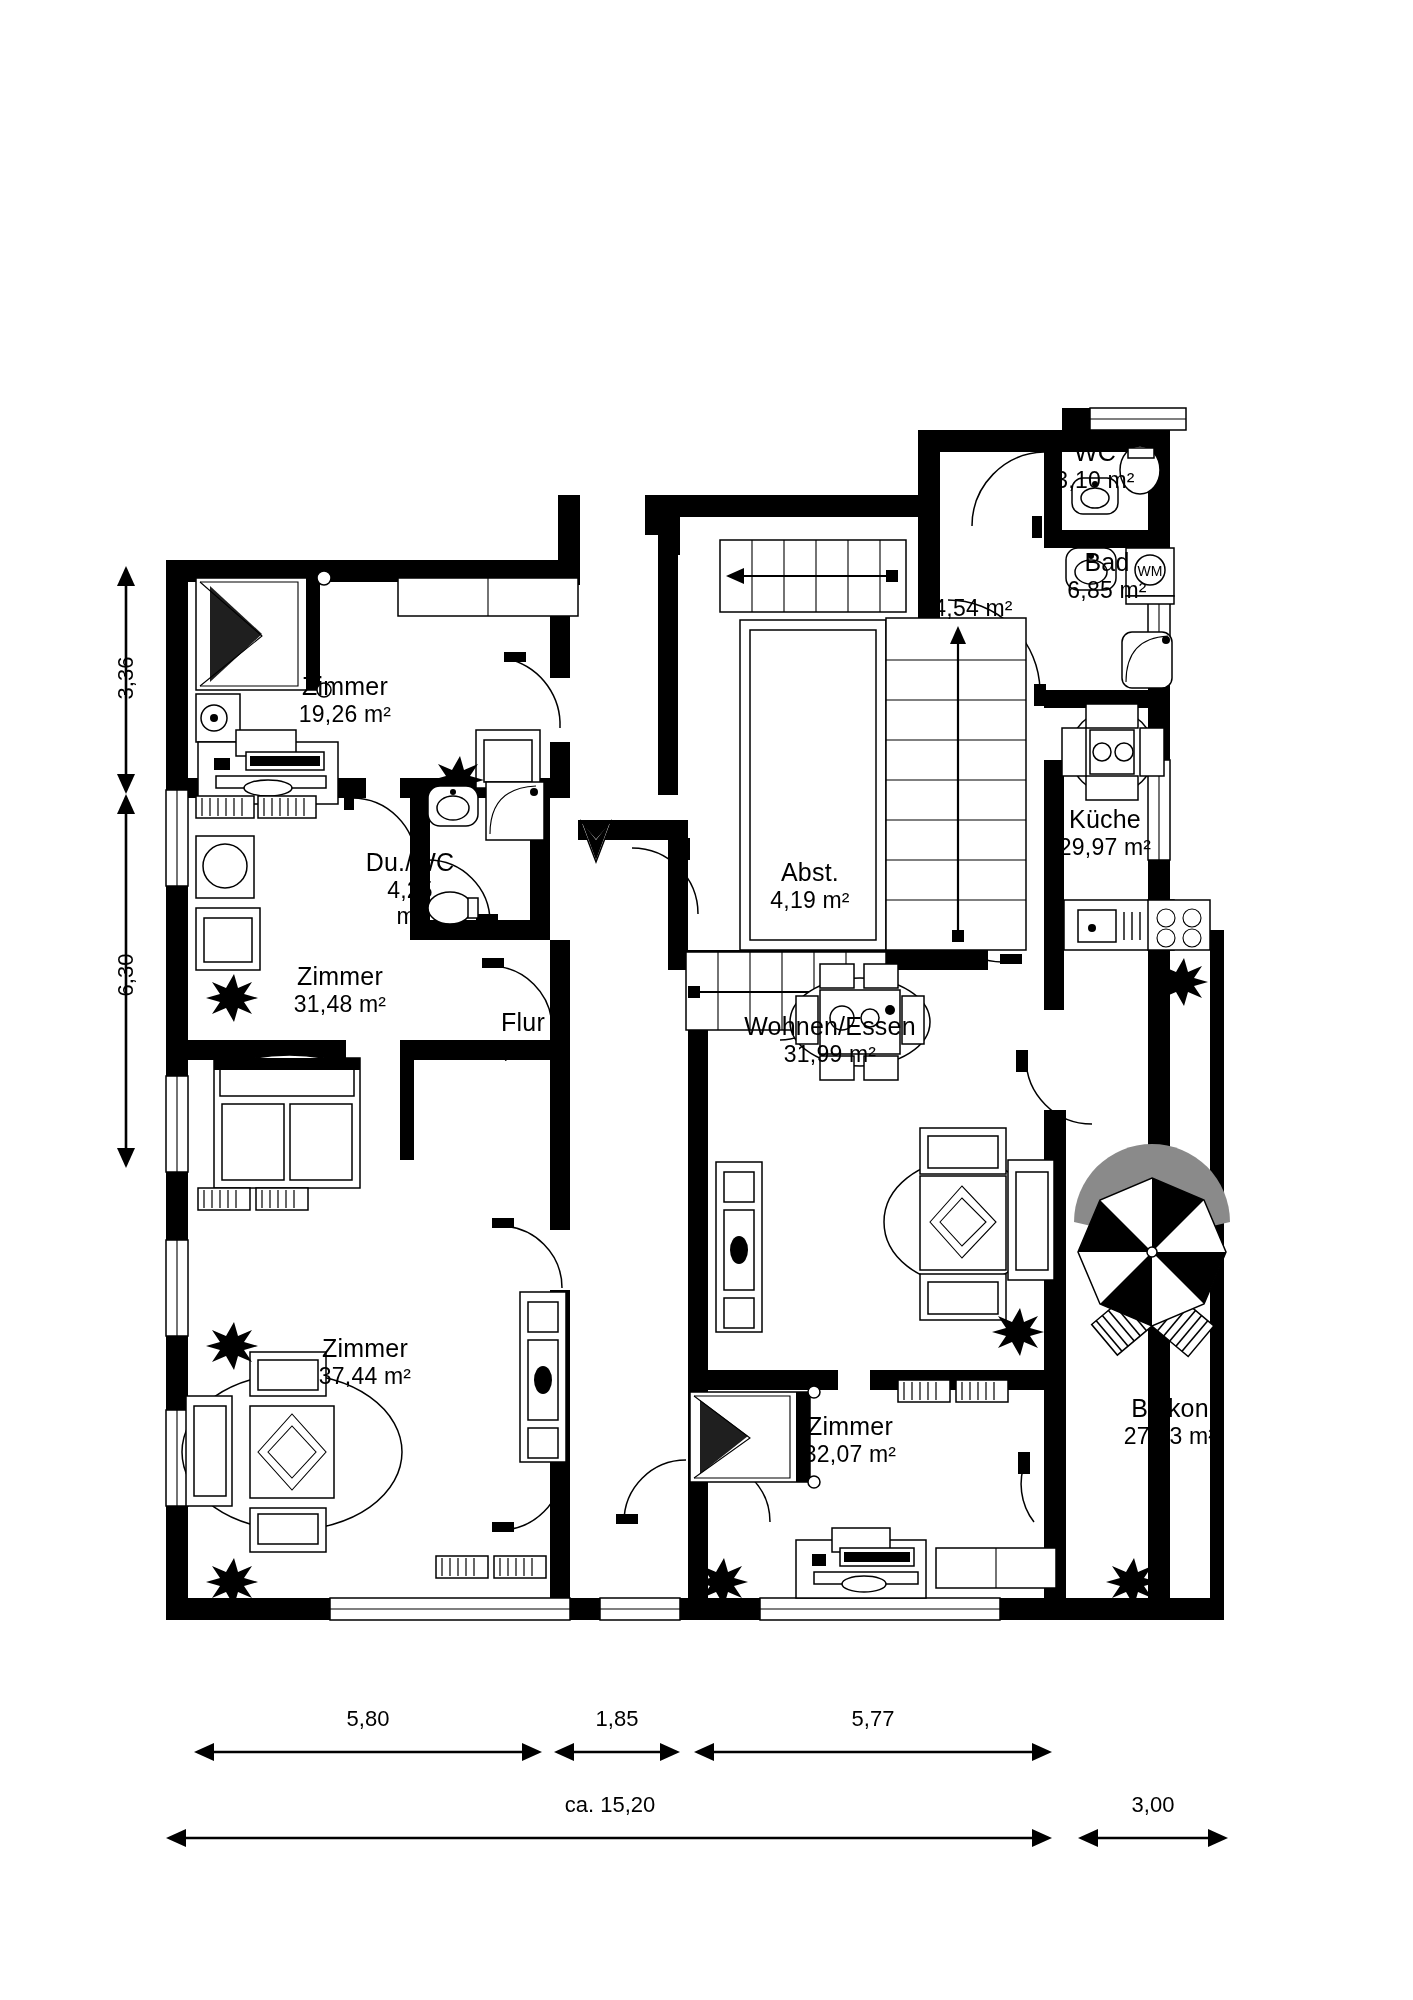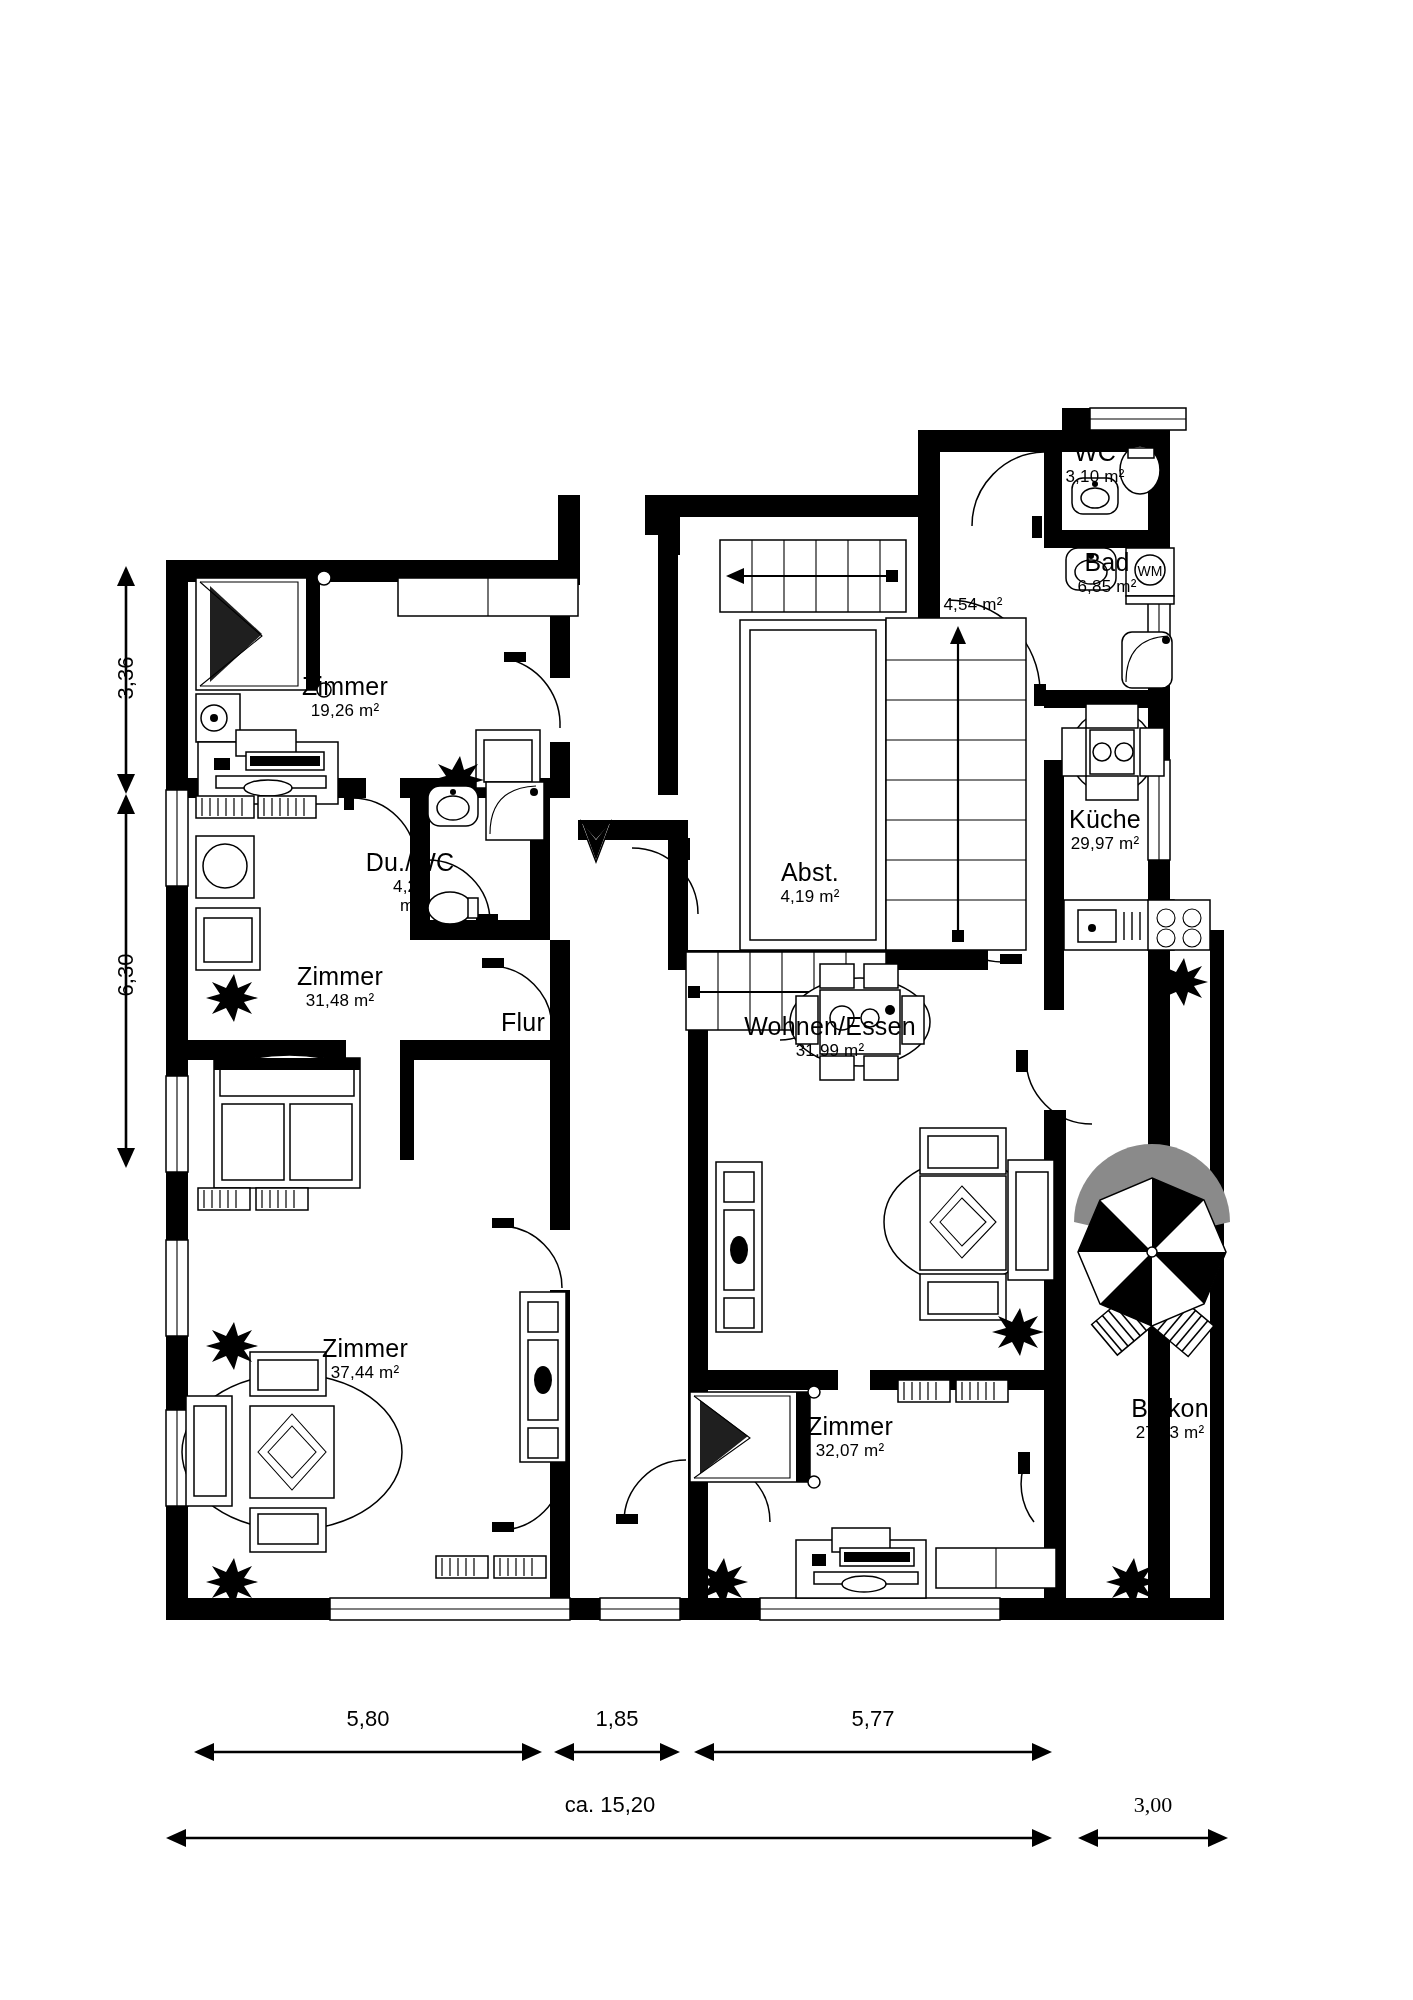--- a/index.html
+++ b/index.html
@@ -8,21 +8,21 @@
   svg#plan{position:absolute;left:0;top:0;width:1413px;height:2000px;}
   .wall{fill:#000;}
   .thin{fill:none;stroke:#000;stroke-width:2.2;}
   .thin1{fill:none;stroke:#000;stroke-width:1.5;}
   .thin08{fill:none;stroke:#000;stroke-width:1.1;}
   .fillw1{fill:#fff;stroke:#000;stroke-width:1.5;}
   .blk{fill:#000;stroke:none;}
   .dimline{stroke:#000;stroke-width:2.6;fill:none;}
   .lbl{position:absolute;text-align:center;line-height:1.15;white-space:nowrap;}
   .rname{font-size:25px;letter-spacing:.2px;}
-  .rarea{font-size:17px;letter-spacing:.2px;}
+  .rarea{font-size:23px;letter-spacing:.2px;}
   .dimtxt{position:absolute;font-size:22px;text-align:center;white-space:nowrap;}
   .dimtxt.vert{transform:rotate(-90deg);transform-origin:50% 50%;}
 </style>
 </head>
 <body>
 
 <div id="stage">
 
   <svg id="plan" viewBox="0 0 1413 2000">
 
@@ -668,15 +668,15 @@
   </div>
 
   <div class="dimtxt vert" style="left:46px;top:665px;width:160px;">3,36</div>
   <div class="dimtxt vert" style="left:46px;top:962px;width:160px;">6,30</div>
 
   <div class="dimtxt" style="left:288px;top:1706px;width:160px;">5,80</div>
   <div class="dimtxt" style="left:537px;top:1706px;width:160px;">1,85</div>
   <div class="dimtxt" style="left:793px;top:1706px;width:160px;">5,77</div>
 
   <div class="dimtxt" style="left:530px;top:1792px;width:160px;">ca. 15,20</div>
-  <div class="dimtxt" style="left:1073px;top:1792px;width:160px;font-family:Liberation Serif, serif;">3,00</div>
+  <div class="dimtxt" style="left:1073px;top:1792px;width:160px;">3,00</div>
 
 </div>
 
 </body></html>

